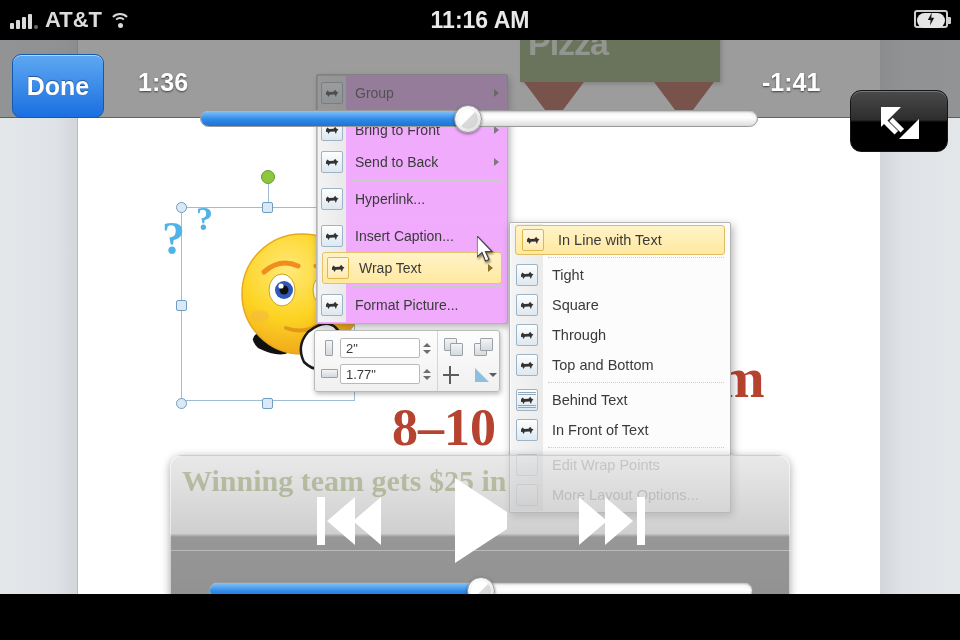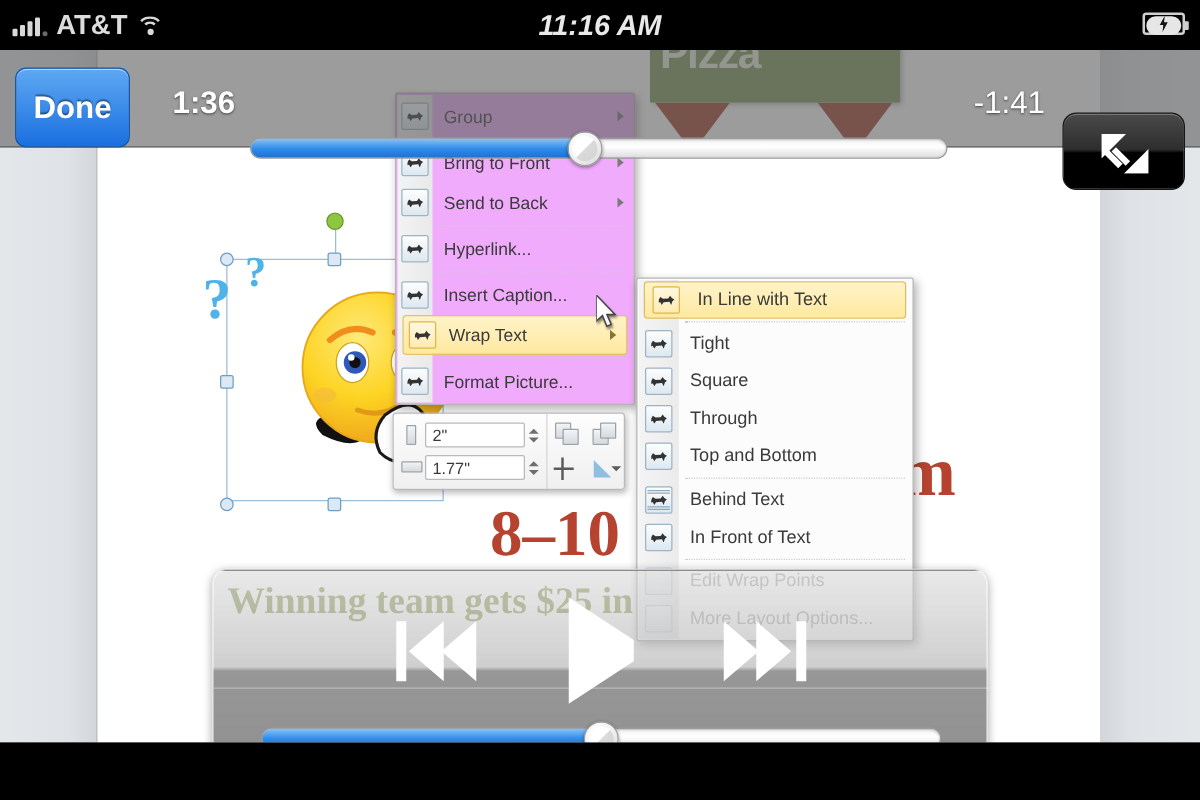--- a/index.html
+++ b/index.html
@@ -21,21 +21,21 @@
   #wifi { position:relative; width:22px; height:18px; }
   #wifi .arc { position:absolute; left:50%; border:2.5px solid #d9d9d9;
     border-bottom-color:transparent; border-left-color:transparent;
     border-right-color:transparent; border-radius:50%; transform:translateX(-50%); }
   #wifi .a1 { width:22px; height:22px; top:2px; }
   #wifi .a2 { width:13px; height:13px; top:6px; }
   #wifi .dot { position:absolute; left:50%; top:12px; width:5px; height:5px;
     margin-left:-2.5px; background:#d9d9d9; border-radius:50%; }
   #sb-time { position:absolute; left:0; top:0; width:960px; height:40px;
     display:flex; align-items:center; justify-content:center;
-    font-size:23px; font-weight:bold; color:#e9e9e9; letter-spacing:0px;font-style:italic; }
+    font-size:23px; font-weight:bold; color:#e9e9e9; letter-spacing:0px; }
   #battery { position:absolute; right:12px; top:10px; width:34px; height:18px;
     border:2px solid #cfcfcf; border-radius:3px; background:#000; }
   #battery:after { content:""; position:absolute; right:-5px; top:5px; width:3px;
     height:7px; background:#cfcfcf; border-radius:0 1px 1px 0; }
   #battery .fill { position:absolute; left:1px; top:1px; right:1px; bottom:1px;
     background:#e6e6e6; }
   #battery .bolt { position:absolute; left:50%; top:50%; width:8px; height:13px;
     margin:-6.5px 0 0 -4px; background:#151515;
     clip-path:polygon(60% 0%,10% 58%,45% 58%,38% 100%,90% 40%,53% 40%); }
 
@@ -163,21 +163,21 @@
     border-bottom:1px solid rgba(40,40,40,.5); }
   #done { position:absolute; left:12px; top:14px; width:92px; height:64px;
     border-radius:9px; background:linear-gradient(180deg,#5ea8f2,#1a6fe0);
     border:1px solid #1559ae; box-shadow:inset 0 1px 0 rgba(255,255,255,.55);
     color:#fff; font-size:25px; font-weight:bold; display:flex;
     align-items:center; justify-content:center;
     text-shadow:0 -1px 1px rgba(0,0,0,.4); }
   #telapsed { position:absolute; left:138px; top:28px; font-size:25px;
     font-weight:bold; color:#fff; text-shadow:0 1px 2px rgba(0,0,0,.6); }
   #tremain { position:absolute; left:762px; top:28px; font-size:25px;
-    font-weight:normal; color:#fff; text-shadow:0 1px 2px rgba(0,0,0,.6);margin-left:17px; }
+    font-weight:bold; color:#fff; text-shadow:0 1px 2px rgba(0,0,0,.6); }
   #scrub { position:absolute; left:200px; top:70px; width:558px; height:17px; }
   .track { position:absolute; left:0; top:0; width:100%; height:17px;
     border-radius:9px; background:linear-gradient(180deg,#f4f4f4,#ffffff 45%,#dcdcdc);
     border:1px solid #9a9a9a; box-shadow:inset 0 1px 2px rgba(0,0,0,.25); }
   .fill { position:absolute; left:1px; top:1px; height:15px; border-radius:8px;
     background:linear-gradient(180deg,#86c2f6,#2e8ae8 55%,#1d73d4); }
   .knob { position:absolute; top:-5px; width:28px; height:28px; border-radius:50%;
     background:radial-gradient(circle at 35% 28%,#ffffff,#f0f0f0 55%,#cfcfcf);
     border:1px solid #9b9b9b; box-shadow:0 1px 3px rgba(0,0,0,.45); }
   .knob:after { content:""; position:absolute; left:3px; top:3px; width:20px;

